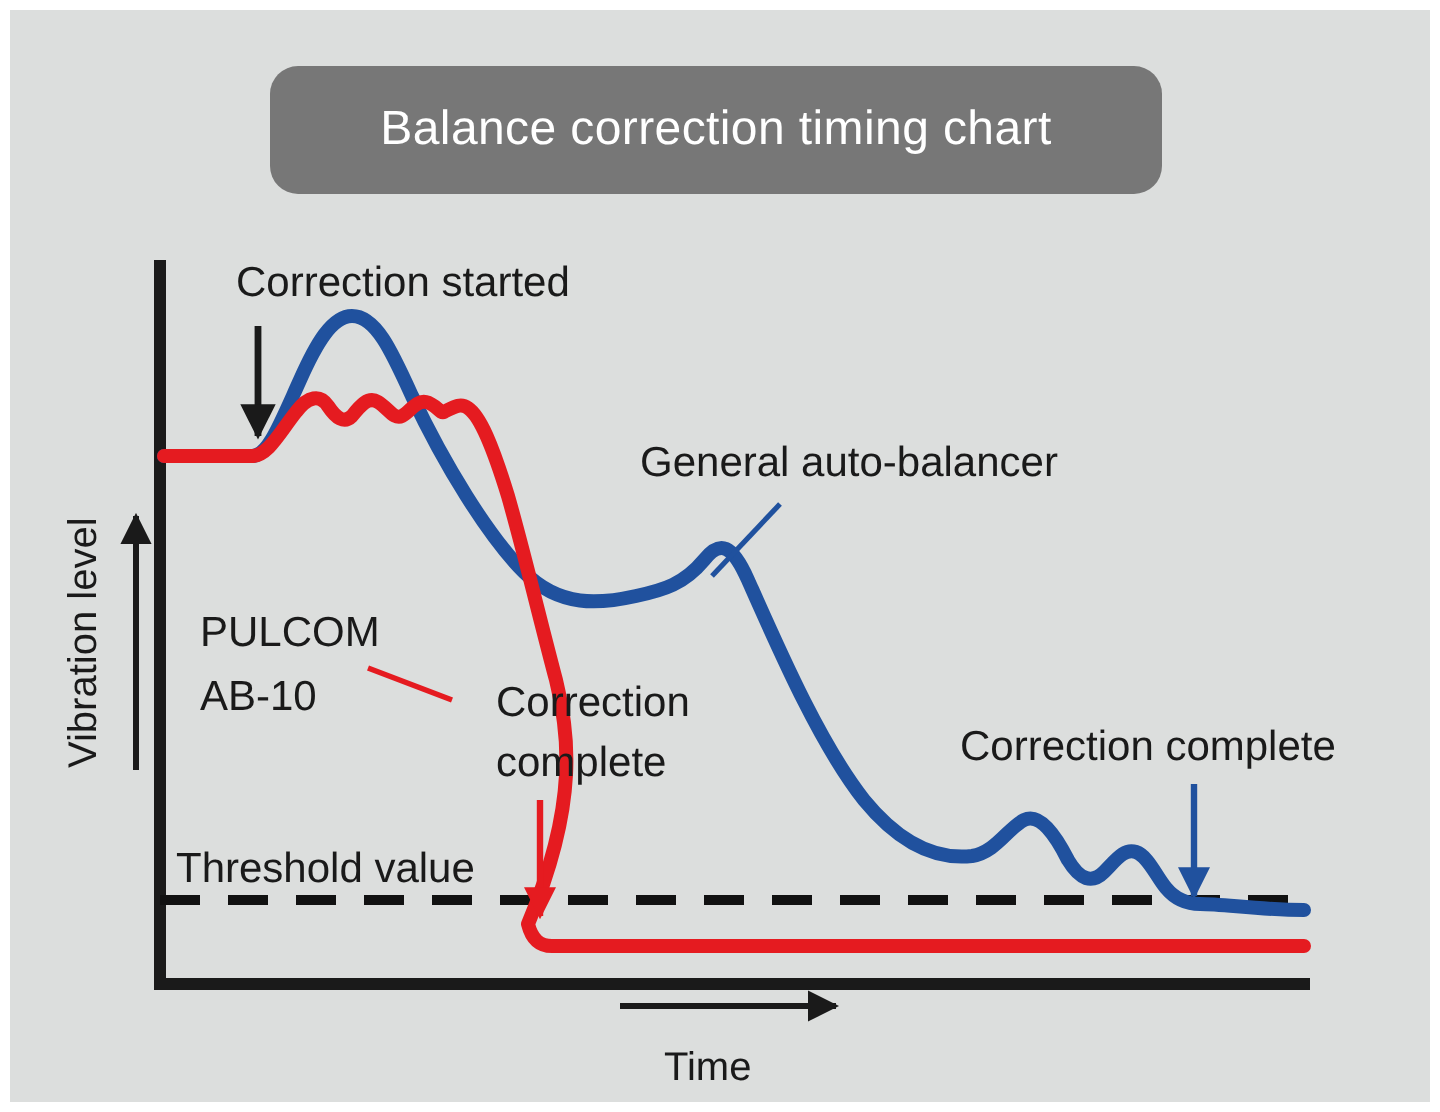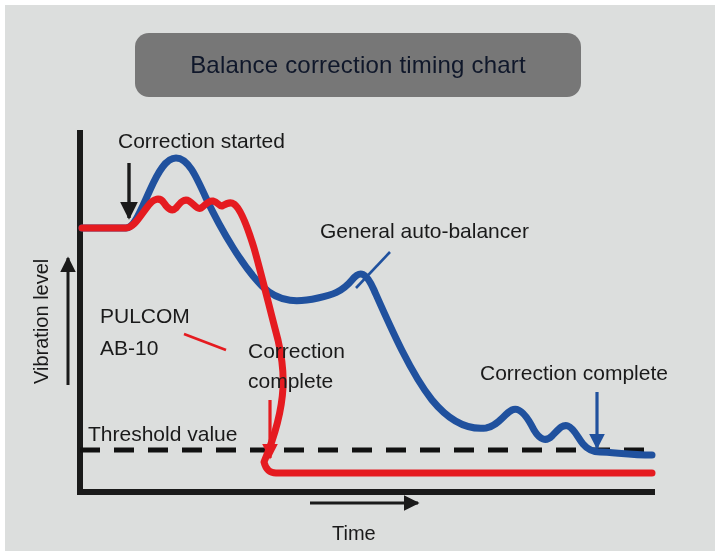--- a/index.html
+++ b/index.html
@@ -22,21 +22,21 @@
   }
   #title-pill{
     position:absolute;
     left:135px;top:33px;
     width:446px;height:64px;
     background:#777777;
     border-radius:14px;
     display:flex;align-items:center;justify-content:center;
   }
   #title-text{
-    color:#0f172a;
+    color:#ffffff;
     font-size:24px;
     letter-spacing:0.2px;
     white-space:nowrap;
   }
   svg#chart{
     position:absolute;
     left:0;top:0;
     width:720px;height:556px;
   }
   .lbl{

